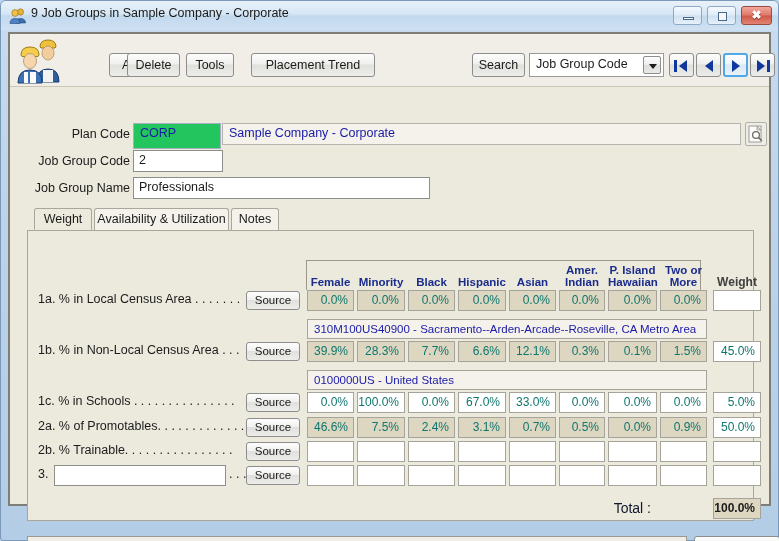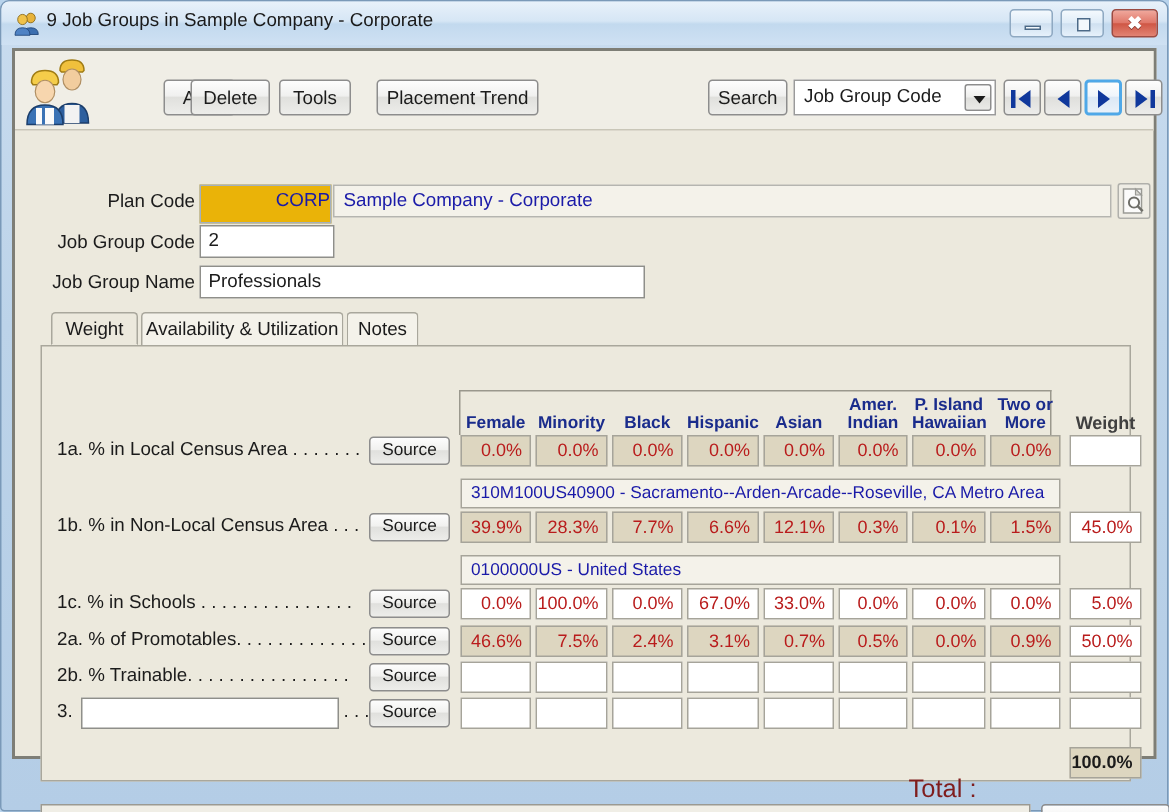--- a/index.html
+++ b/index.html
@@ -80,21 +80,21 @@
     position: absolute; top: 19px; height: 24px;
     border: 1px solid #8d8d8d; border-radius: 3px;
     background: linear-gradient(to bottom, #fdfdfd 0%, #f0f0ef 45%, #e0e0dd 50%, #ededea 100%);
     font-size: 12.5px; color: #1b1b1b;
     text-align: center; line-height: 22px;
     cursor: default;
   }
   #tb-add { left: 63px; width: 48px; margin-left: 36px; }
   #tb-delete { left: 117px; width: 53px; }
   #tb-tools { left: 176px; width: 48px; }
-  #tb-placement { left: 241px; width: 108px; }
+  #tb-placement { left: 241px; width: 124px; }
   #tb-search { left: 462px; width: 53px; }
 
   #combo {
     position: absolute; left: 519px; top: 19px; width: 135px; height: 24px;
     border: 1px solid #9a9a9a; background: #ffffff;
   }
   #combo-text {
     position: absolute; left: 6px; top: 3px;
     font-size: 12.5px; color: #1b1b1b;
   }
@@ -131,22 +131,22 @@
   
   .flabel {
     position: absolute; font-size: 12.5px; color: #1b1b1b; text-align: right;
   }
   #lbl-plan { left: 20px; top: 93px; width: 100px; }
   #lbl-jgc  { left: 10px; top: 120px; width: 110px; }
   #lbl-jgn  { left: 10px; top: 147px; width: 110px; }
 
   #fld-plancode {
     position: absolute; left: 123px; top: 89px; width: 88px; height: 26px;
-    border: 1px solid #a3b0bf; background: #eab308;
-    font-size: 12.5px; color: #1a1aa8; padding: 2px 0 0 6px; text-align: right;
+    border: 1px solid #a3b0bf; background: #22c55e;
+    font-size: 12.5px; color: #1a1aa8; padding: 2px 0 0 6px;
   }
   #fld-planname {
     position: absolute; left: 212px; top: 89px; width: 519px; height: 22px;
     border: 1px solid #b5b5b0; background: #f4f2ea;
     font-size: 12.5px; color: #1a1aa8; padding: 2px 0 0 6px;
   }
   #btn-planlookup {
     position: absolute; left: 735px; top: 88px; width: 22px; height: 24px;
     border: 1px solid #b0b0ab; border-radius: 2px; background: #eeece4;
   }
@@ -205,40 +205,40 @@
   .srcbtn {
     position: absolute; left: 236px; width: 54px; height: 19px;
     border: 1px solid #8d8d8d; border-radius: 3px;
     background: linear-gradient(to bottom, #fdfdfd 0%, #f1f1ef 45%, #e0e0dd 50%, #ededea 100%);
     font-size: 11.5px; color: #1b1b1b; text-align: center; line-height: 17px;
     cursor: default;
   }
   .cell {
     position: absolute; height: 21px;
     border: 1px solid #a6a49a;
-    font-size: 12px; color: #b91c1c;
+    font-size: 12px; color: #0f766e;
     text-align: right; line-height: 19px; padding-right: 5px;
   }
   .cell.ro { background: #ddd6c0; }
   .cell.rw { background: #ffffff; }
   .cell.blank { background: #ffffff; }
   .geoband {
     position: absolute; height: 20px;
     border: 1px solid #a6a49a; background: #f4f2ea;
     font-size: 11.5px; color: #1a1aa8;
     line-height: 18px; padding-left: 6px;
   }
   #row3-input {
     position: absolute; left: 44px; width: 172px; height: 21px;
     border: 1px solid #8f8f8a; background: #ffffff;
   }
   #row3-dots { position: absolute; left: 219px; font-size: 12.5px; color:#1b1b1b; }
 
   #total-label {
-    position: absolute; right: 118px; font-size: 17px; color: #7f1d1d; margin-top: 16px;
+    position: absolute; right: 118px; font-size: 14px; color: #0f172a;
   }
   #total-cell {
     position: absolute; font-size: 12px; color: #1b1b1b;
     font-weight: bold; text-align: right; line-height: 19px; padding-right: 5px;
     height: 21px; border: 1px solid #a6a49a; background: #ddd6c0;
   }
 
   
   #statusbar {
     position: absolute; left: 17px; top: 502px; width: 660px; height: 27px;

